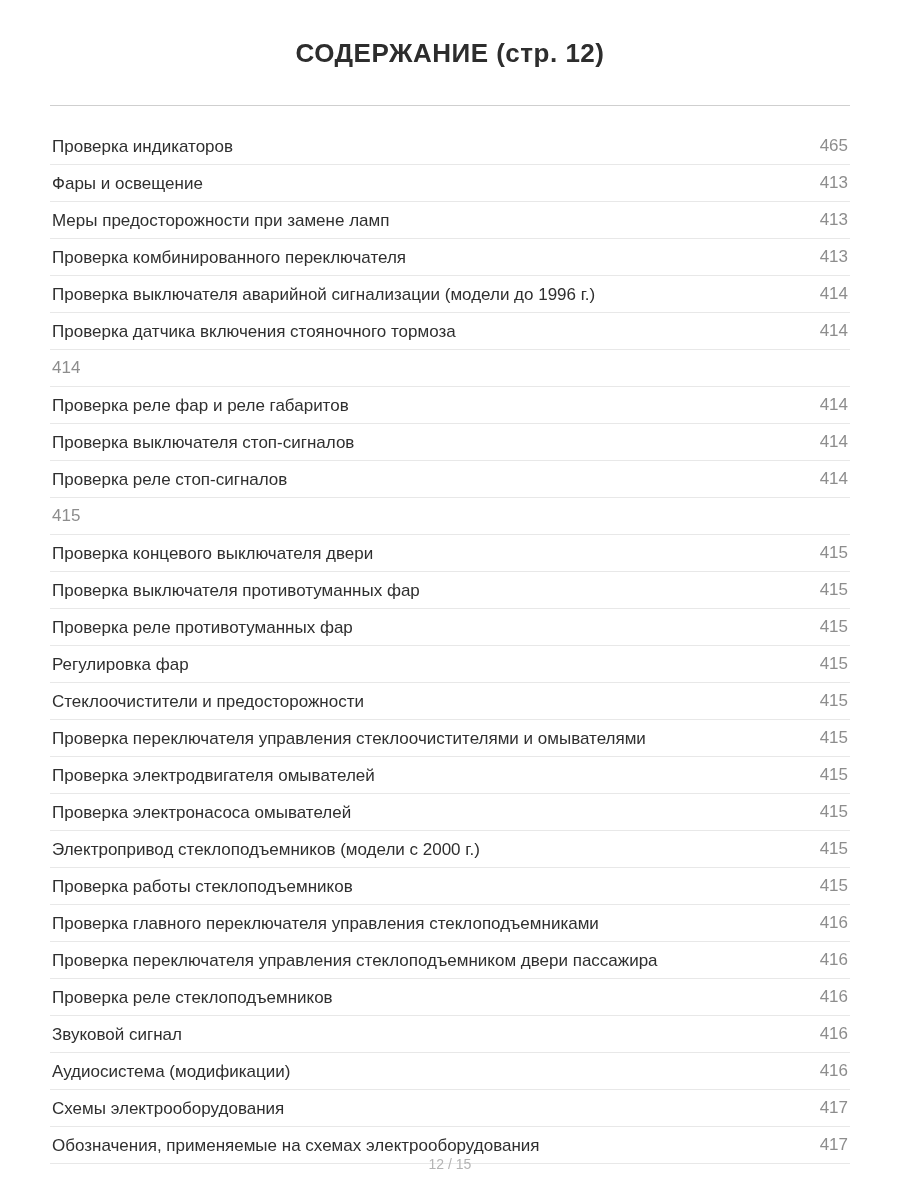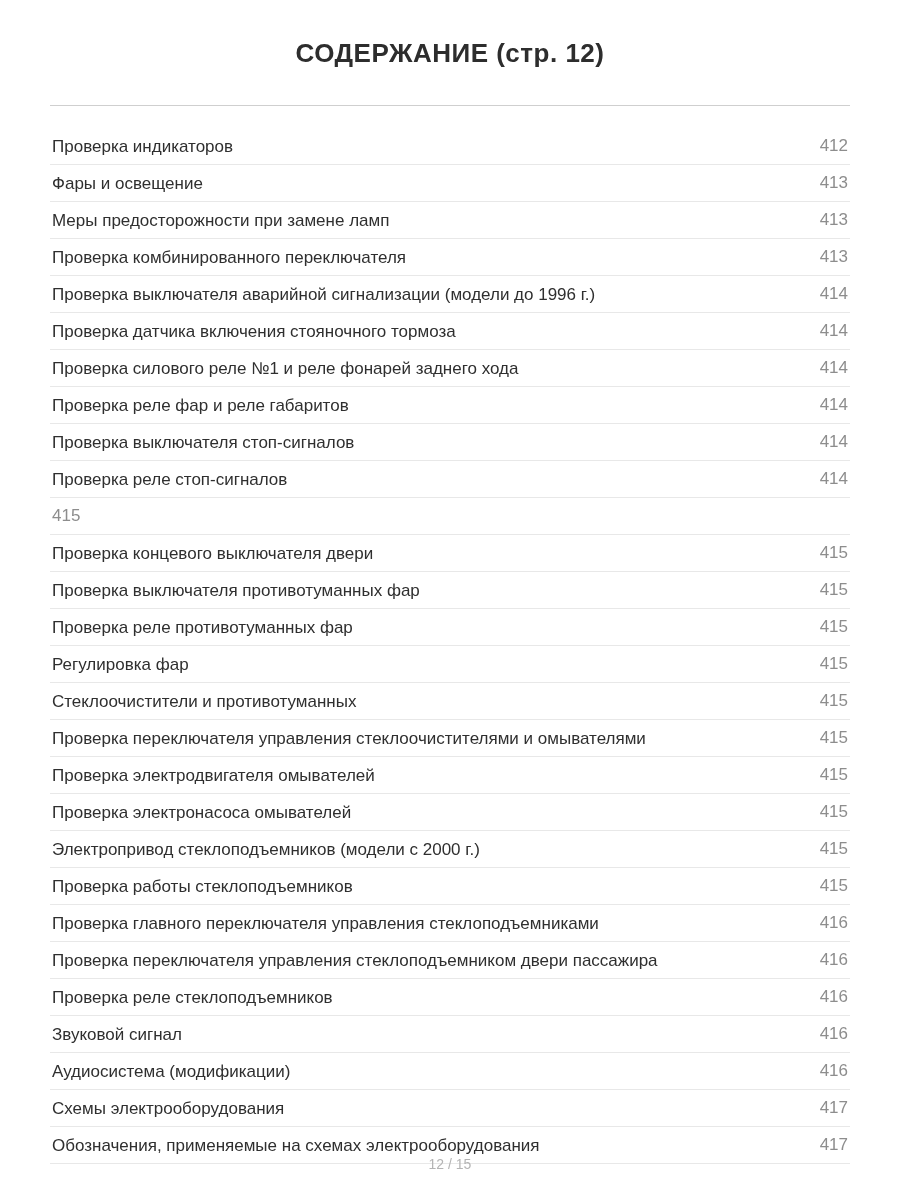--- a/index.html
+++ b/index.html
@@ -73,21 +73,21 @@
   <div class="content">
 
     <h1 class="page-title">СОДЕРЖАНИЕ (стр. 12)</h1>
 
     <hr class="title-rule">
 
     <div class="toc-list">
 
         <div class="toc-row">
           <span class="toc-label">Проверка индикаторов</span>
-          <span class="toc-page">412</span>
+          <span class="toc-page">465</span>
         </div>
 
         <div class="toc-row">
           <span class="toc-label">Фары и освещение</span>
           <span class="toc-page">413</span>
         </div>
 
         <div class="toc-row">
           <span class="toc-label">Меры предосторожности при замене ламп</span>
           <span class="toc-page">413</span>
@@ -102,21 +102,20 @@
           <span class="toc-label">Проверка выключателя аварийной сигнализации (модели до 1996 г.)</span>
           <span class="toc-page">414</span>
         </div>
 
         <div class="toc-row">
           <span class="toc-label">Проверка датчика включения стояночного тормоза</span>
           <span class="toc-page">414</span>
         </div>
 
         <div class="toc-row">
-          <span class="toc-label">Проверка силового реле №1 и реле фонарей заднего хода</span>
           <span class="toc-page">414</span>
         </div>
 
         <div class="toc-row">
           <span class="toc-label">Проверка реле фар и реле габаритов</span>
           <span class="toc-page">414</span>
         </div>
 
         <div class="toc-row">
           <span class="toc-label">Проверка выключателя стоп-сигналов</span>
@@ -146,21 +145,21 @@
           <span class="toc-label">Проверка реле противотуманных фар</span>
           <span class="toc-page">415</span>
         </div>
 
         <div class="toc-row">
           <span class="toc-label">Регулировка фар</span>
           <span class="toc-page">415</span>
         </div>
 
         <div class="toc-row">
-          <span class="toc-label">Стеклоочистители и противотуманных</span>
+          <span class="toc-label">Стеклоочистители и предосторожности</span>
           <span class="toc-page">415</span>
         </div>
 
         <div class="toc-row">
           <span class="toc-label">Проверка переключателя управления стеклоочистителями и омывателями</span>
           <span class="toc-page">415</span>
         </div>
 
         <div class="toc-row">
           <span class="toc-label">Проверка электродвигателя омывателей</span>

